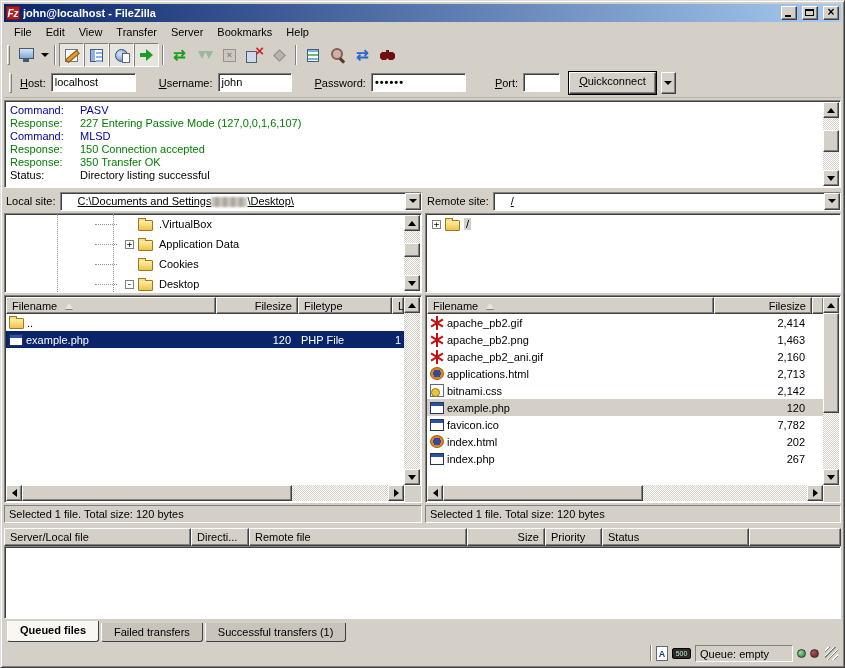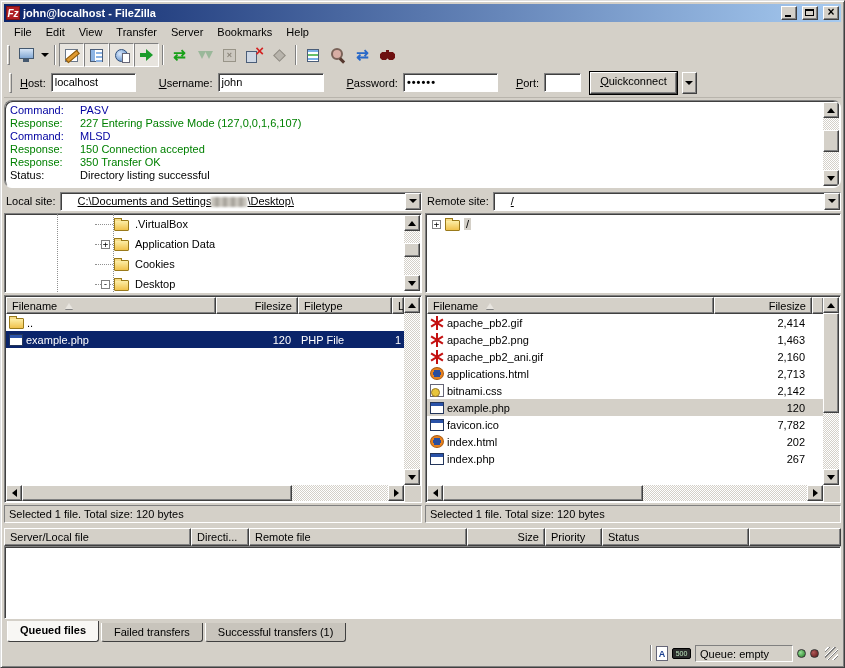--- a/index.html
+++ b/index.html
@@ -77,26 +77,26 @@
   .ico-sync{font-size:15px;font-weight:bold;color:#2868c8;line-height:14px;}
   .ico-find{width:15px;height:11px;background:
     radial-gradient(circle at 4px 6px,#6e1010 4px,transparent 4.5px),
     radial-gradient(circle at 11px 6px,#6e1010 4px,transparent 4.5px);}
   .ico-find::before{content:"";position:absolute;left:6px;top:0;width:3px;height:4px;background:#6e1010;}
   
   .qcbar{height:30px;flex:0 0 30px;display:flex;align-items:center;gap:5px;padding-left:4px;border-bottom:1px solid #b8b4ac;}
   .qc-label{display:inline-block;}
   .qc-label::first-letter{text-decoration:underline;}
   .qc-input{height:19px;padding:2px 3px;white-space:nowrap;overflow:hidden;}
-  .qc-host{width:85px;} .qc-user{width:106px;} .qc-pass{width:95px;font-weight:bold;letter-spacing:1px;} .qc-port{width:37px;}
+  .qc-host{width:85px;} .qc-user{width:74px;} .qc-pass{width:95px;font-weight:bold;letter-spacing:1px;} .qc-port{width:37px;}
   .qc-btn{height:22px;padding:2px 9px;box-shadow:inset -1px -1px 0 #808080,0 0 0 1px #000;margin-left:4px;}
   .qc-btn::first-letter{text-decoration:underline;}
   .qc-dd{width:15px;height:22px;display:flex;align-items:center;justify-content:center;}
   
-  .log{flex:0 0 88px;margin-top:2px;position:relative;background:#fff;overflow:hidden;border-radius:8px;}
+  .log{flex:0 0 88px;margin-top:2px;position:relative;background:#fff;overflow:hidden;}
   .log-inner{position:absolute;inset:1px 17px 1px 1px;padding:2px 4px;}
   .log-line{height:13px;line-height:13px;white-space:nowrap;}
   .log-label{display:inline-block;width:70px;}
   .cmd{color:#0000a0;} .resp{color:#008000;} .stat{color:#000;}
   
   .sbv{position:absolute;top:0;right:0;bottom:0;width:16px;}
   .sb-btn{position:absolute;left:0;width:16px;height:16px;display:flex;align-items:center;justify-content:center;}
   .sb-thumb{position:absolute;left:0;width:16px;}
   .au{width:0;height:0;border:4px solid transparent;border-bottom:5px solid #000;margin-top:-4px;}
   .ad{width:0;height:0;border:4px solid transparent;border-top:5px solid #000;margin-bottom:-4px;}
@@ -112,21 +112,21 @@
   .site-row{flex:0 0 20px;display:flex;align-items:center;gap:4px;}
   .site-label{white-space:nowrap;padding-left:2px;}
   .combo{flex:1;height:19px;display:flex;background:#fff;}
   .combo-text{flex:1;padding:2px 17px;white-space:nowrap;overflow:hidden;text-decoration:underline;}
   .combo-btn{flex:0 0 16px;display:flex;align-items:center;justify-content:center;}
   .redacted{display:inline-block;width:36px;height:10px;vertical-align:middle;
     background:repeating-linear-gradient(90deg,#c9c5bd 0 4px,#a9a59d 4px 8px);filter:blur(1.2px);}
   .tree{flex:0 0 80px;margin-top:2px;position:relative;background:#fff;overflow:hidden;}
   .tree-line{position:absolute;top:0;bottom:0;border-left:1px dotted #909090;}
   .tree-row{height:20px;display:flex;align-items:center;gap:4px;position:relative;}
-  .tree-indent{padding-left:96px;}
+  .tree-indent{padding-left:120px;}
   .tree-row .hstub{position:absolute;left:90px;top:10px;width:22px;border-top:1px dotted #909090;}
   .expander{width:9px;height:9px;flex:0 0 9px;background:#fff;border:1px solid #808080;
     font-size:9px;line-height:7px;text-align:center;z-index:1;font-family:"DejaVu Sans Mono",monospace;}
   .exp-space{width:9px;flex:0 0 9px;}
   .tree-label{padding:0 2px;white-space:nowrap;}
   .sel-gray{background:#d4d0c8;}
   
   .icon-folder{position:relative;width:15px;height:11px;flex:0 0 15px;margin-top:2px;
     background:linear-gradient(#fdeea6,#f0c24c);border:1px solid #9a7a1a;border-radius:1px;z-index:1;}
   .icon-folder::before{content:"";position:absolute;top:-3px;left:-1px;width:6px;height:2px;
@@ -259,21 +259,21 @@
   </div>
 
   <div class="qcbar">
     <div class="tb-grip"></div>
     <span class="qc-label">Host:</span>
     <span class="field qc-input qc-host">localhost</span>
     <span class="qc-label" style="margin-left:18px">Username:</span>
     <span class="field qc-input qc-user">john</span>
     <span class="qc-label" style="margin-left:18px">Password:</span>
     <span class="field qc-input qc-pass">••••••</span>
-    <span class="qc-label" style="margin-left:13px">Port:</span>
+    <span class="qc-label" style="margin-left:24px">Port:</span>
     <span class="field qc-input qc-port"></span>
     <span class="r qc-btn">Quickconnect</span>
     <span class="r qc-dd">
         <span class="tri-down"></span>
       </span>
   </div>
 
   <div class="log s">
     <div class="log-inner">
       <div class="log-line cmd"><span class="log-label">Command:</span><span>PASV</span></div>

